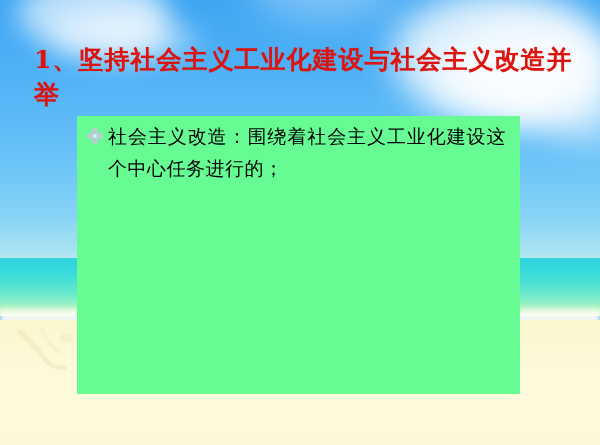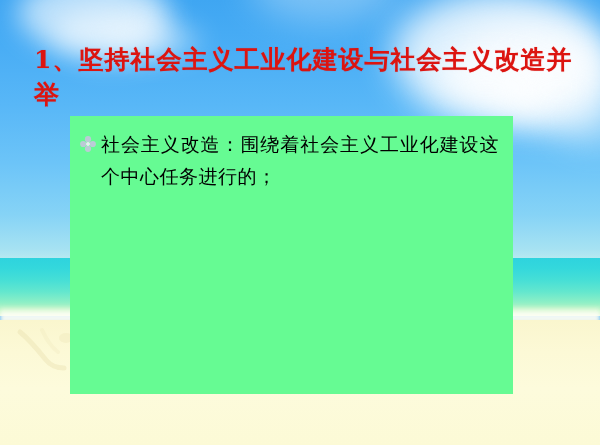--- a/index.html
+++ b/index.html
@@ -123,27 +123,27 @@
     font-weight: bold;
     line-height: 35px;
     letter-spacing: 1px;
     white-space: pre-wrap;
     text-shadow: 0 0 1px rgba(220,20,16,.4);
   }
 
   
   #content-box {
     position: absolute;
-    left: 70px;
+    left: 77px;
     top: 116px;
     width: 443px;
     height: 278px;
     background: #66FB93;
     box-sizing: border-box;
-    padding: 12px 14px 10px 10px;
+    padding: 4px 14px 10px 10px;
   }
 
   .bullet-row {
     display: flex;
     align-items: flex-start;
     margin-bottom: 10px;
   }
 
   .bullet-marker {
     flex: 0 0 auto;

